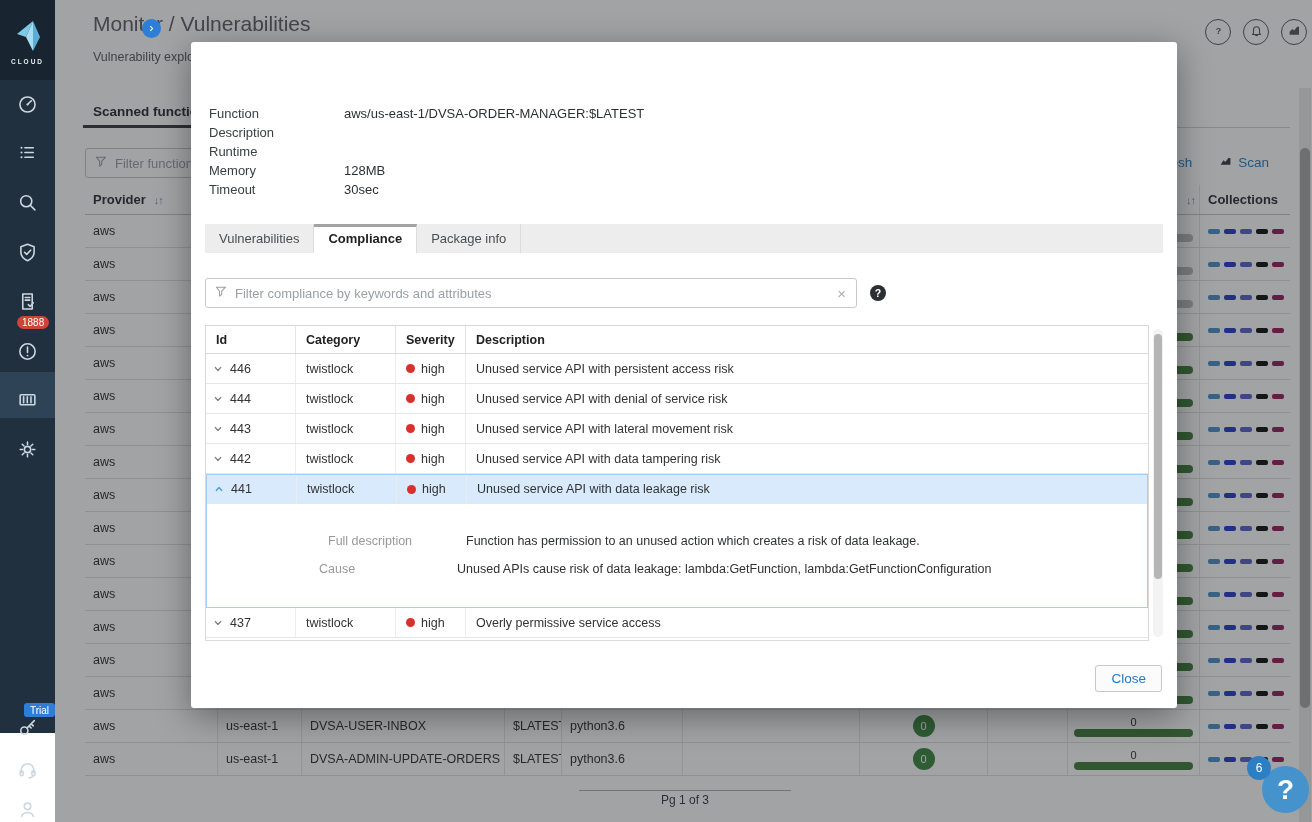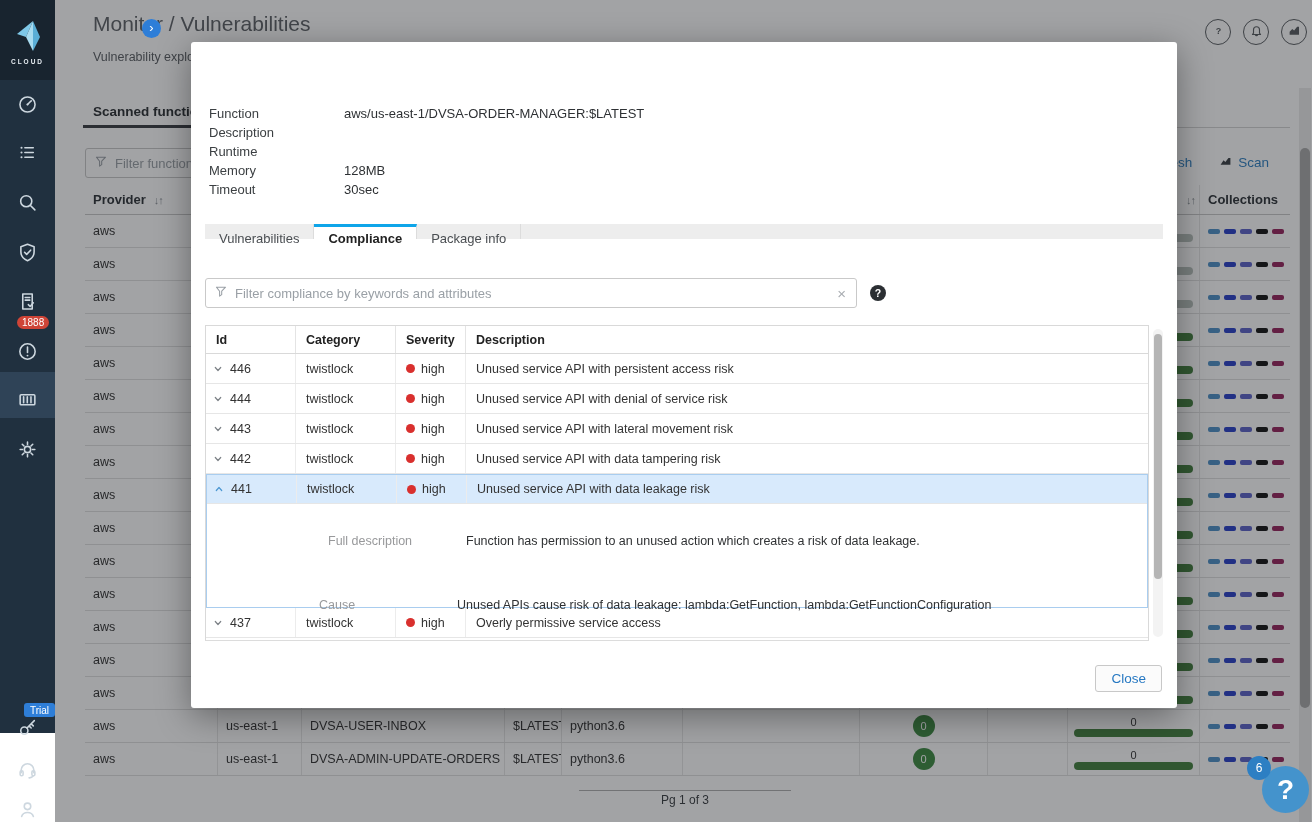--- a/index.html
+++ b/index.html
@@ -77,23 +77,23 @@
 
   
   .modal { position:absolute; left:191px; top:42px; width:986px; height:666px; background:#fff; z-index:100;
            border-radius:3px; box-shadow:0 8px 34px rgba(0,0,0,0.38); }
   .modal-header { height:46px; line-height:46px; padding-left:18px; font-size:19px; color:#37393b;
                   border-bottom:1px solid #e2e2e2; background:#fcfcfc; border-radius:3px 3px 0 0; }
   .modal-details { position:absolute; left:18px; top:62px; font-size:13px; }
   .md-row { display:grid; grid-template-columns:135px auto; line-height:19px; }
   .md-label { color:#3c4043; } .md-value { color:#2e3134; }
 
-  .modal-tabs { position:absolute; left:14px; top:182px; right:14px; height:15px; background:#ededed; display:flex; }
+  .modal-tabs { position:absolute; left:14px; top:182px; right:14px; height:29px; background:#ededed; display:flex; }
   .m-tab { padding:0 14px; line-height:29px; font-size:13px; color:#4a4e52; border-right:1px solid #dcdcdc; cursor:pointer; }
-  .m-tab.active { background:#fff; border-top:3px solid #0ea5e9; line-height:24px; font-weight:bold; color:#222; }
+  .m-tab.active { background:#fff; border-top:3px solid #a3a3a3; line-height:24px; font-weight:bold; color:#222; }
 
   .modal-filter { position:absolute; left:14px; top:236px; width:652px; height:30px; border:1px solid #c9c9c9;
                   border-radius:3px; display:flex; align-items:center; padding:0 8px; gap:7px; background:#fff; }
   .modal-filter svg { width:14px; height:14px; color:#9aa0a6; flex:none; }
   .modal-filter .ph { font-size:13px; color:#9aa0a6; flex:1; }
   .clear-x { color:#a9adb2; font-size:15px; cursor:pointer; padding:0 2px; }
   .q-filled { position:absolute; left:679px; top:243px; width:16px; height:16px; border-radius:50%; background:#2b2f33;
               color:#fff; font-size:10.5px; font-weight:bold; text-align:center; line-height:16px; cursor:pointer; }
 
   .comp-table { position:absolute; left:14px; top:283px; width:944px; height:316px; border:1px solid #d9d9d9;
@@ -805,21 +805,21 @@
             <span class="sev-dot" style="background: rgb(217, 48, 46);"></span>
             <span>high</span>
           </div>
           <div class="c-cell">Unused service API with data leakage risk</div>
         </div>
         <div class="c-panel">
           <div class="panel-row" style="top: 30px; padding-left: 9px;">
             <div class="panel-label">Full description</div>
             <div class="panel-value">Function has permission to an unused action which creates a risk of data leakage.</div>
           </div>
-          <div class="panel-row" style="top: 58px; margin-top: 36px;">
+          <div class="panel-row" style="top: 58px;">
             <div class="panel-label">Cause</div>
             <div class="panel-value">Unused APIs cause risk of data leakage: lambda:GetFunction, lambda:GetFunctionConfiguration</div>
           </div>
         </div>
       </div>
       <div class="c-row">
         <div class="c-cell idcell">
           <span class="chev" style="color: rgb(125, 130, 135);"><svg viewBox="0 0 20 20" fill="none" stroke="currentColor" stroke-width="1.5" stroke-linecap="round" stroke-linejoin="round" width="100%" height="100%">
               <path d="M5.5 7.5L10 12.5l4.5-5" stroke-width="2"></path>
             </svg></span>

